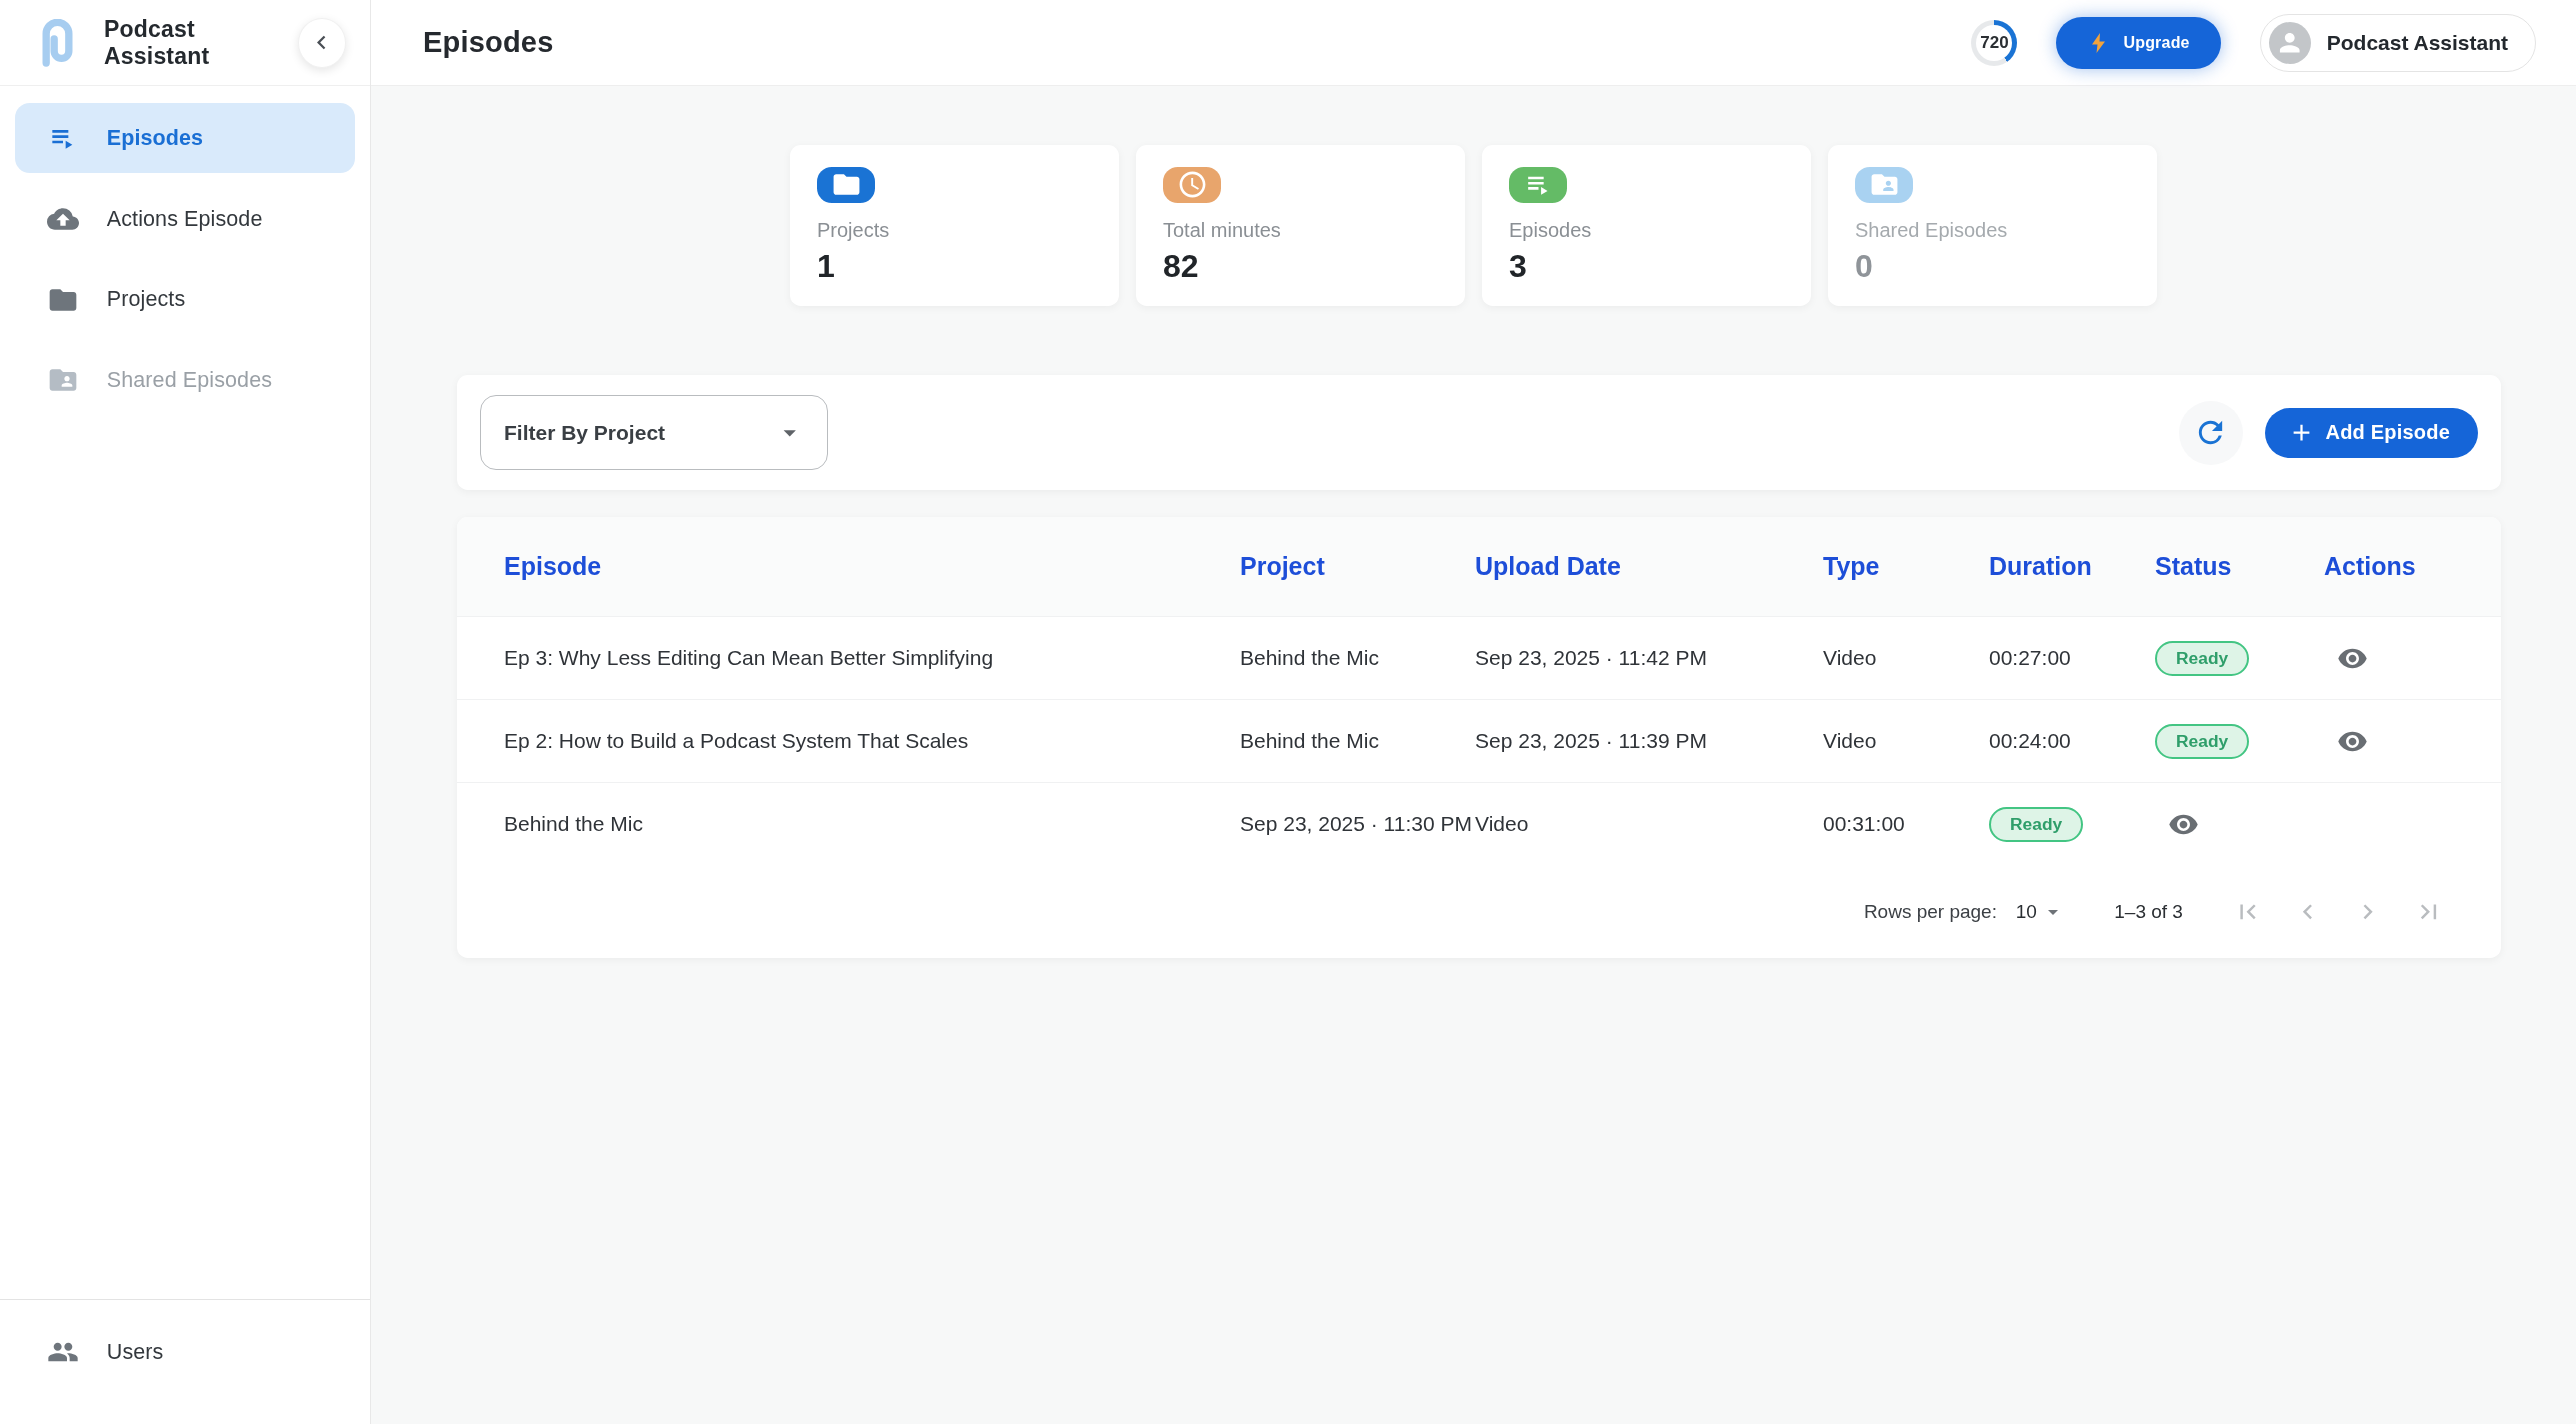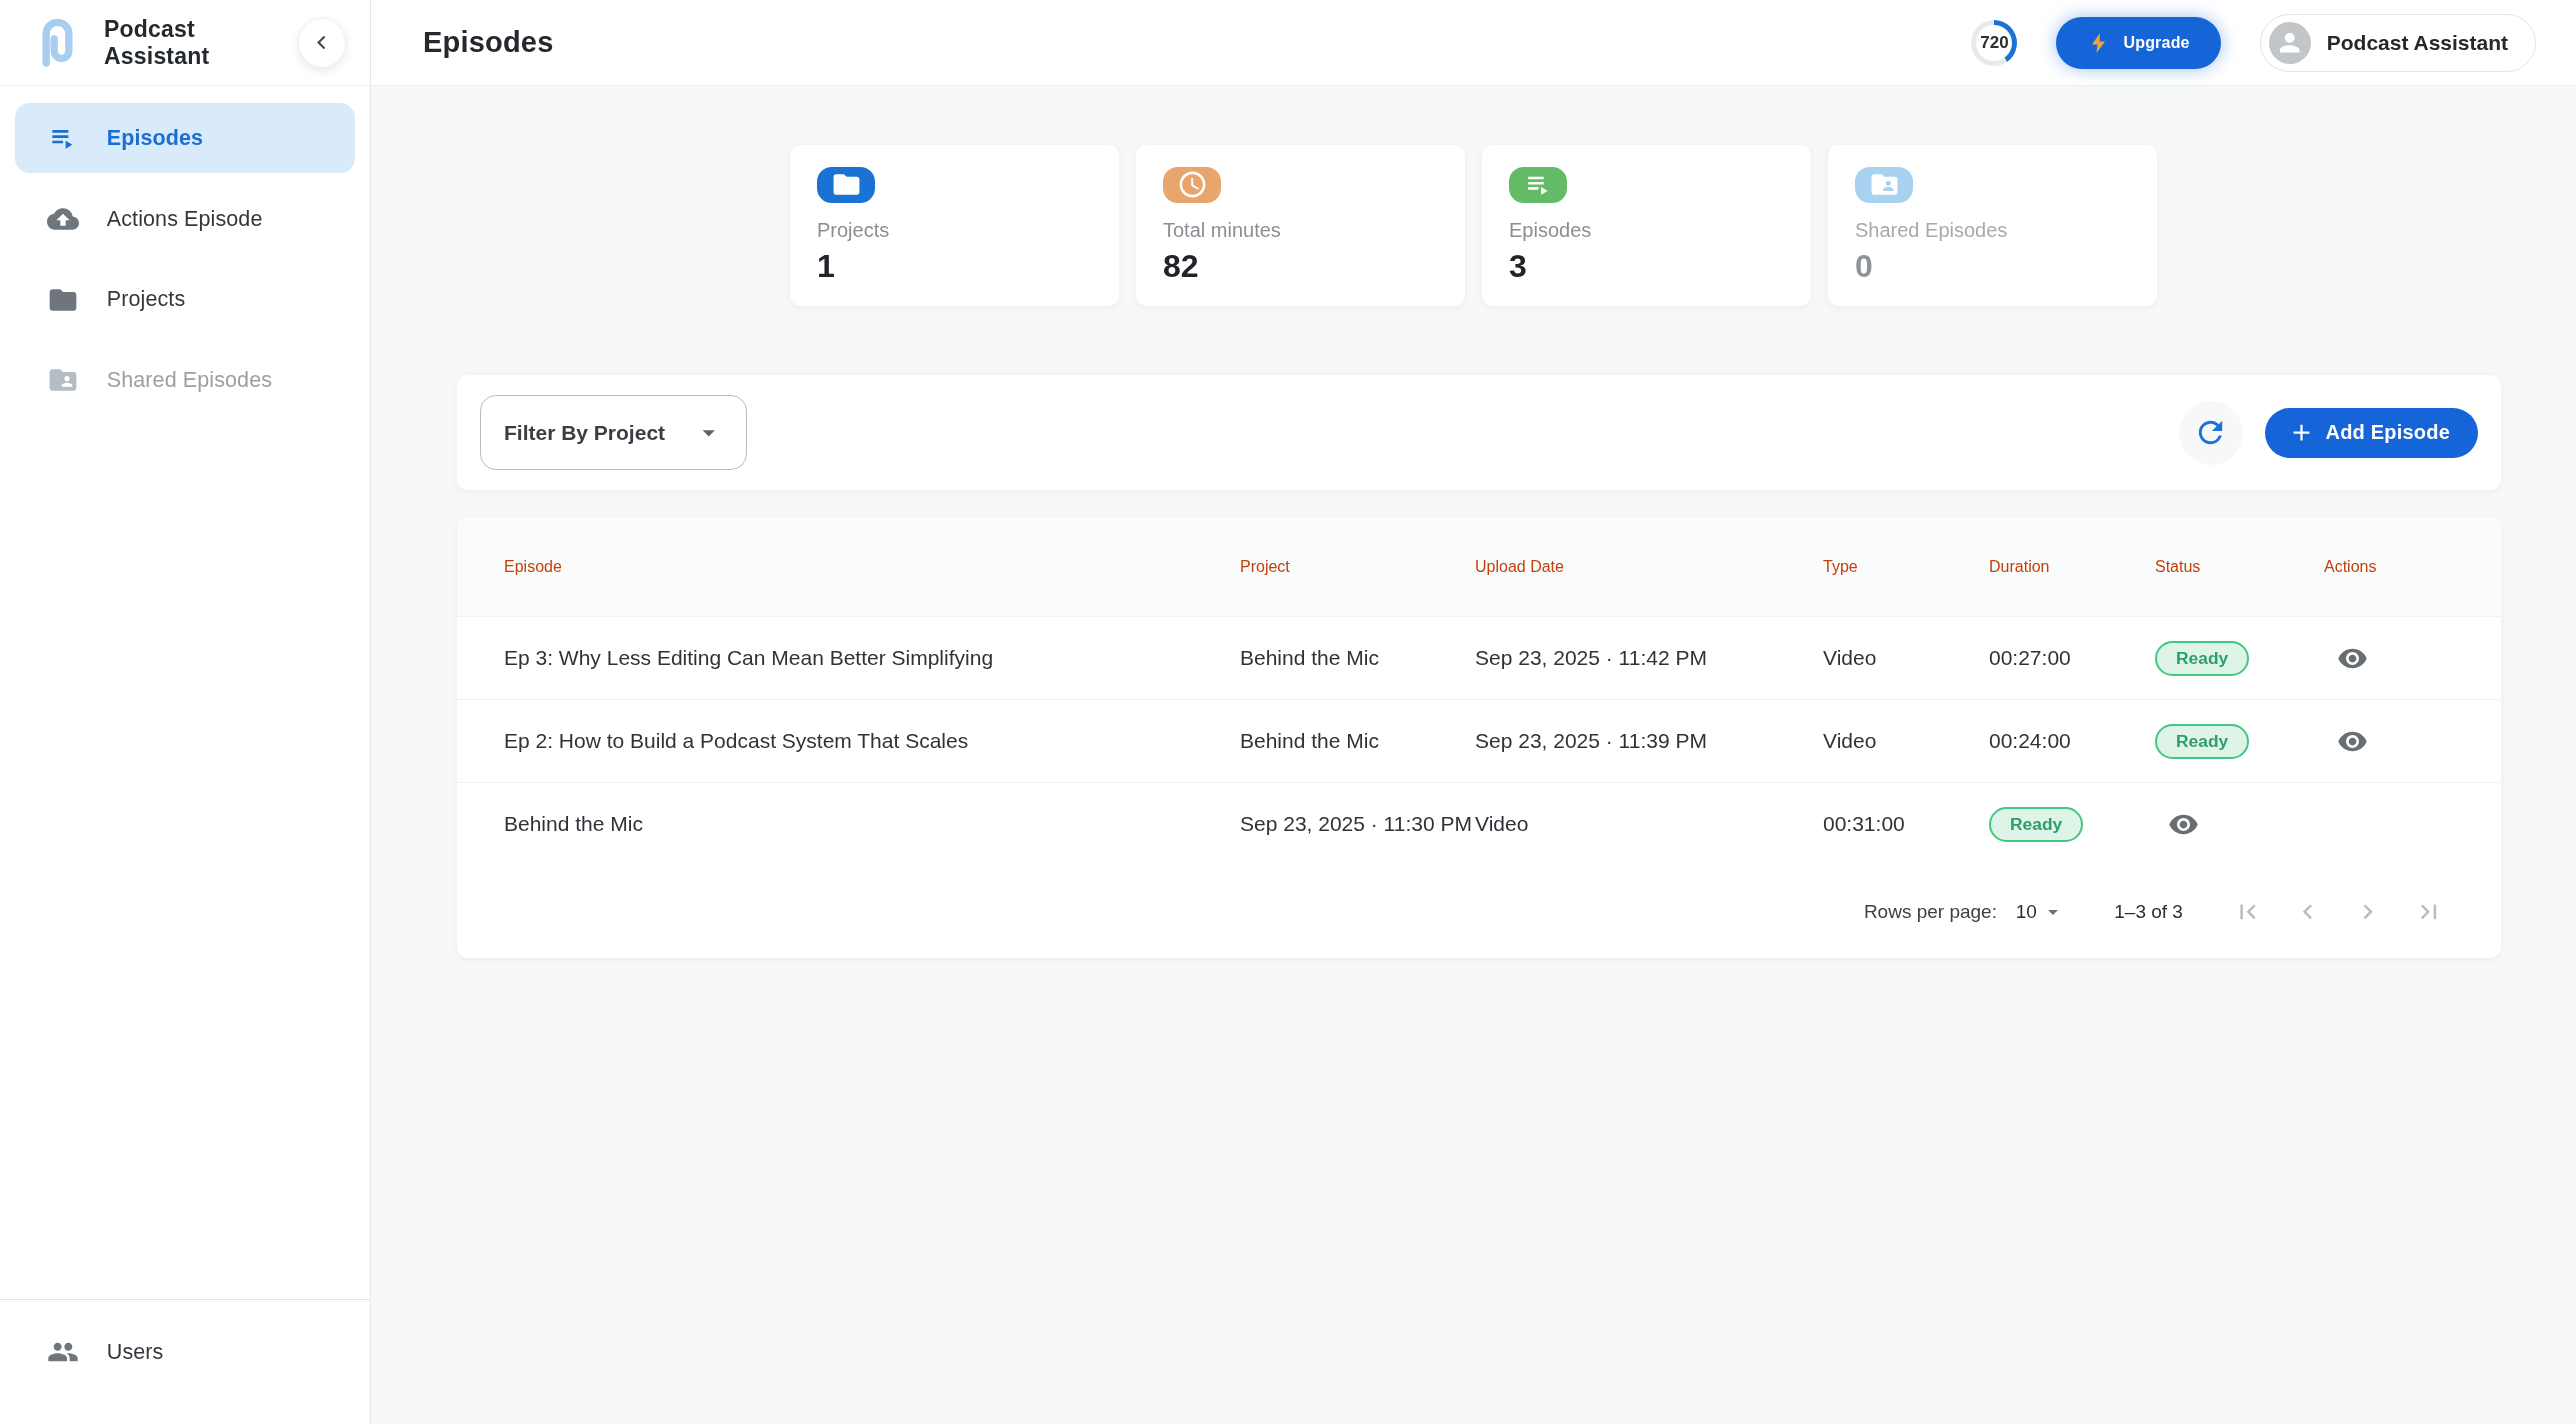--- a/index.html
+++ b/index.html
@@ -101,21 +101,21 @@
   .stat-card.muted .stat-label { color:#a5aaae; }
   .stat-card.muted .stat-value { color:#8f9499; }
 
   
   .toolbar-card {
     margin:69px 75px 0 86px; height:115px; background:#ffffff; border-radius:10.7px;
     box-shadow:0 2px 8px rgba(0,0,0,.05);
     display:flex; align-items:center; padding:0 23px;
   }
   .filter-select {
-    width:267px; height:75px; border:1.3px solid #b9bcbf; border-radius:16px;
+    width:348px; height:75px; border:1.3px solid #b9bcbf; border-radius:16px;
     display:flex; align-items:center; padding:0 23px; cursor:pointer; background:#fff;
   }
   .filter-label { font-size:21px; font-weight:600; color:#3a3f44; }
   .filter-caret { margin-left:auto; color:#5f6368; }
   .toolbar-right { margin-left:auto; display:flex; align-items:center; gap:22px; }
   .refresh-btn {
     width:64px; height:64px; border-radius:50%; border:none; background:#f7f8f9;
     display:flex; align-items:center; justify-content:center; color:#1a73d4; cursor:pointer;
   }
   .add-episode-btn {
@@ -128,21 +128,21 @@
   .table-card {
     margin:27px 75px 0 86px; background:#ffffff; border-radius:10.7px;
     box-shadow:0 2px 8px rgba(0,0,0,.05); overflow:hidden;
   }
   .tbl-header, .tbl-row {
     display:grid;
     grid-template-columns:736px 235px 348px 166px 166px 169px 129px;
     padding:0 47px; align-items:center;
   }
   .tbl-header { height:99px; background:#fafbfb; }
-  .tbl-header .th { font-size:16px; font-weight:400; color:#c2410c; }
+  .tbl-header .th { font-size:25px; font-weight:700; color:#1d4ed8; }
   .tbl-row { height:83px; border-top:1.3px solid #f0f1f2; }
   .tbl-row .td { font-size:21px; color:#2f3338; }
   .status-badge {
     display:inline-flex; align-items:center; justify-content:center;
     height:35px; padding:0 19px; border-radius:19px;
     background:#def4e7; border:2px solid #43c583;
     color:#2f9e6a; font-size:17.4px; font-weight:600; width:fit-content;
   }
   .eye-btn {
     width:48px; height:48px; border-radius:50%; border:none; background:transparent;

